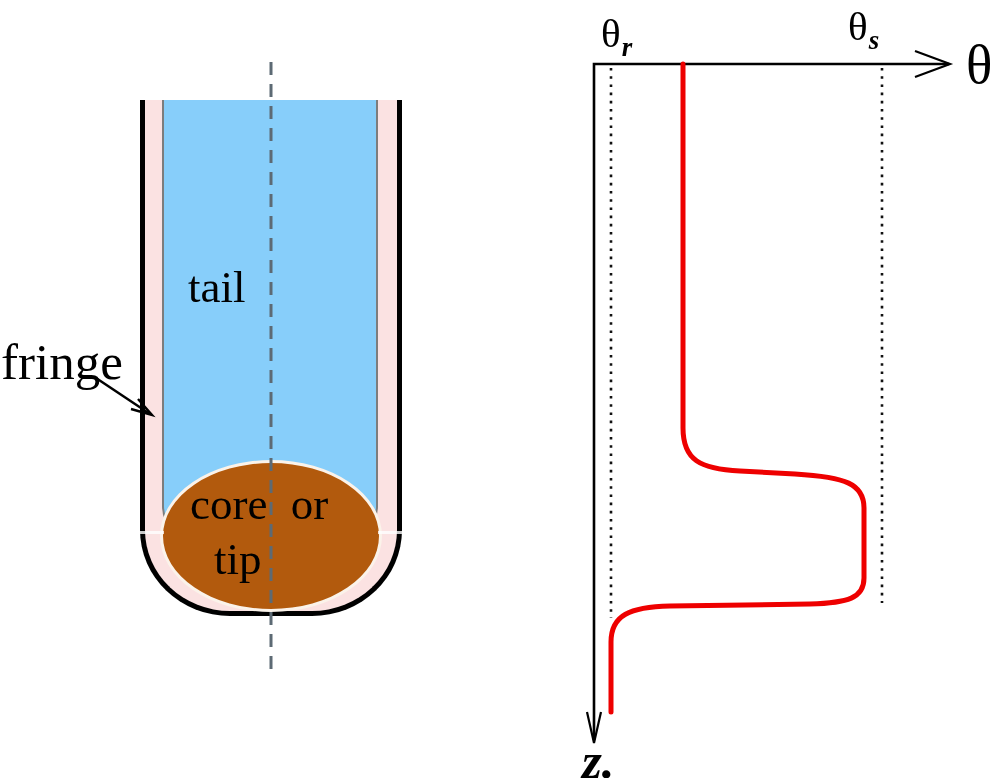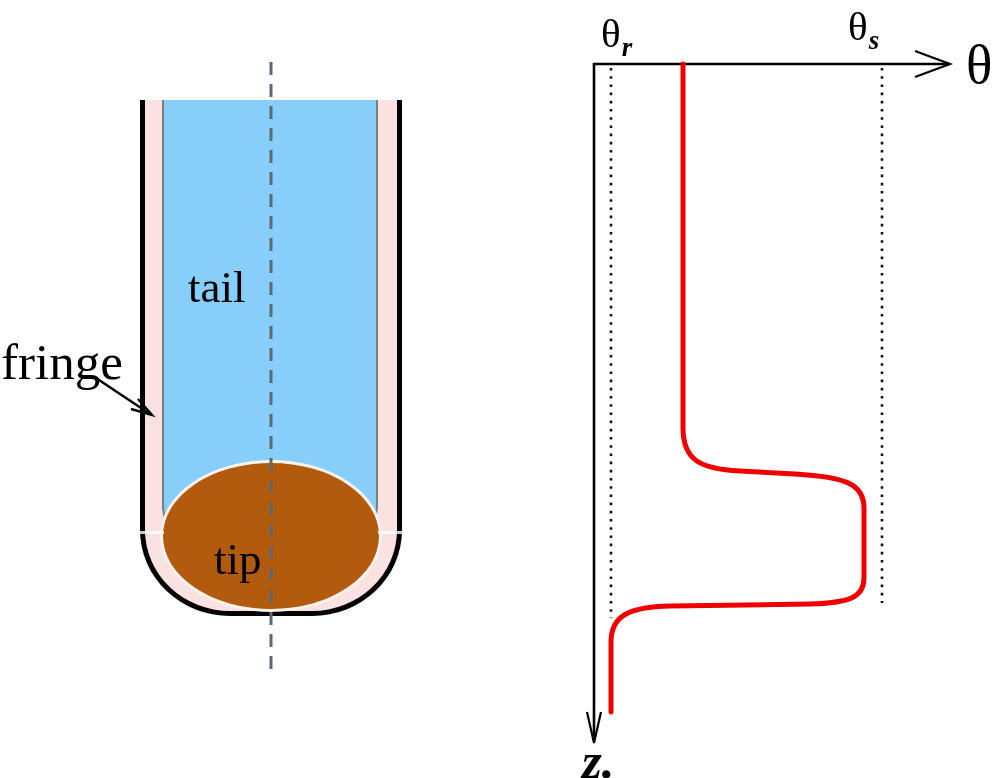--- a/index.html
+++ b/index.html
@@ -71,20 +71,21 @@
       <path class="ah" d="M587 712 L594 743 L601 712"></path>
       <path class="ah" d="M915 51 L950 64 L915 77"></path>
     </g>
     <line class="dotted" x1="611" y1="68" x2="611" y2="618"></line>
     <line class="dotted" x1="882" y1="68" x2="882" y2="603"></line>
     <path class="curve" d="M683 64 L683 428 C683 460 700 469 740 471 L795 474 C846 477 864 484 864 508 L864 578 C864 598 848 603 810 604 L670 606 C630 607 611 615 611 642 L611 712"></path>
   </svg>
 
   <div class="lbl tail-lbl">tail</div>
   <div class="lbl fringe-lbl">fringe</div>
+  <div class="lbl coreor-lbl">core or</div>
   <div class="lbl tip-lbl">tip</div>
 
   <div class="lbl thr-lbl"><span>θ</span><sub>r</sub></div>
 
   <div class="lbl ths-lbl"><span>θ</span><sub>s</sub></div>
 
   <div class="lbl thaxis-lbl">θ</div>
   <div class="lbl zaxis-lbl">z.</div>
 
 </div>

